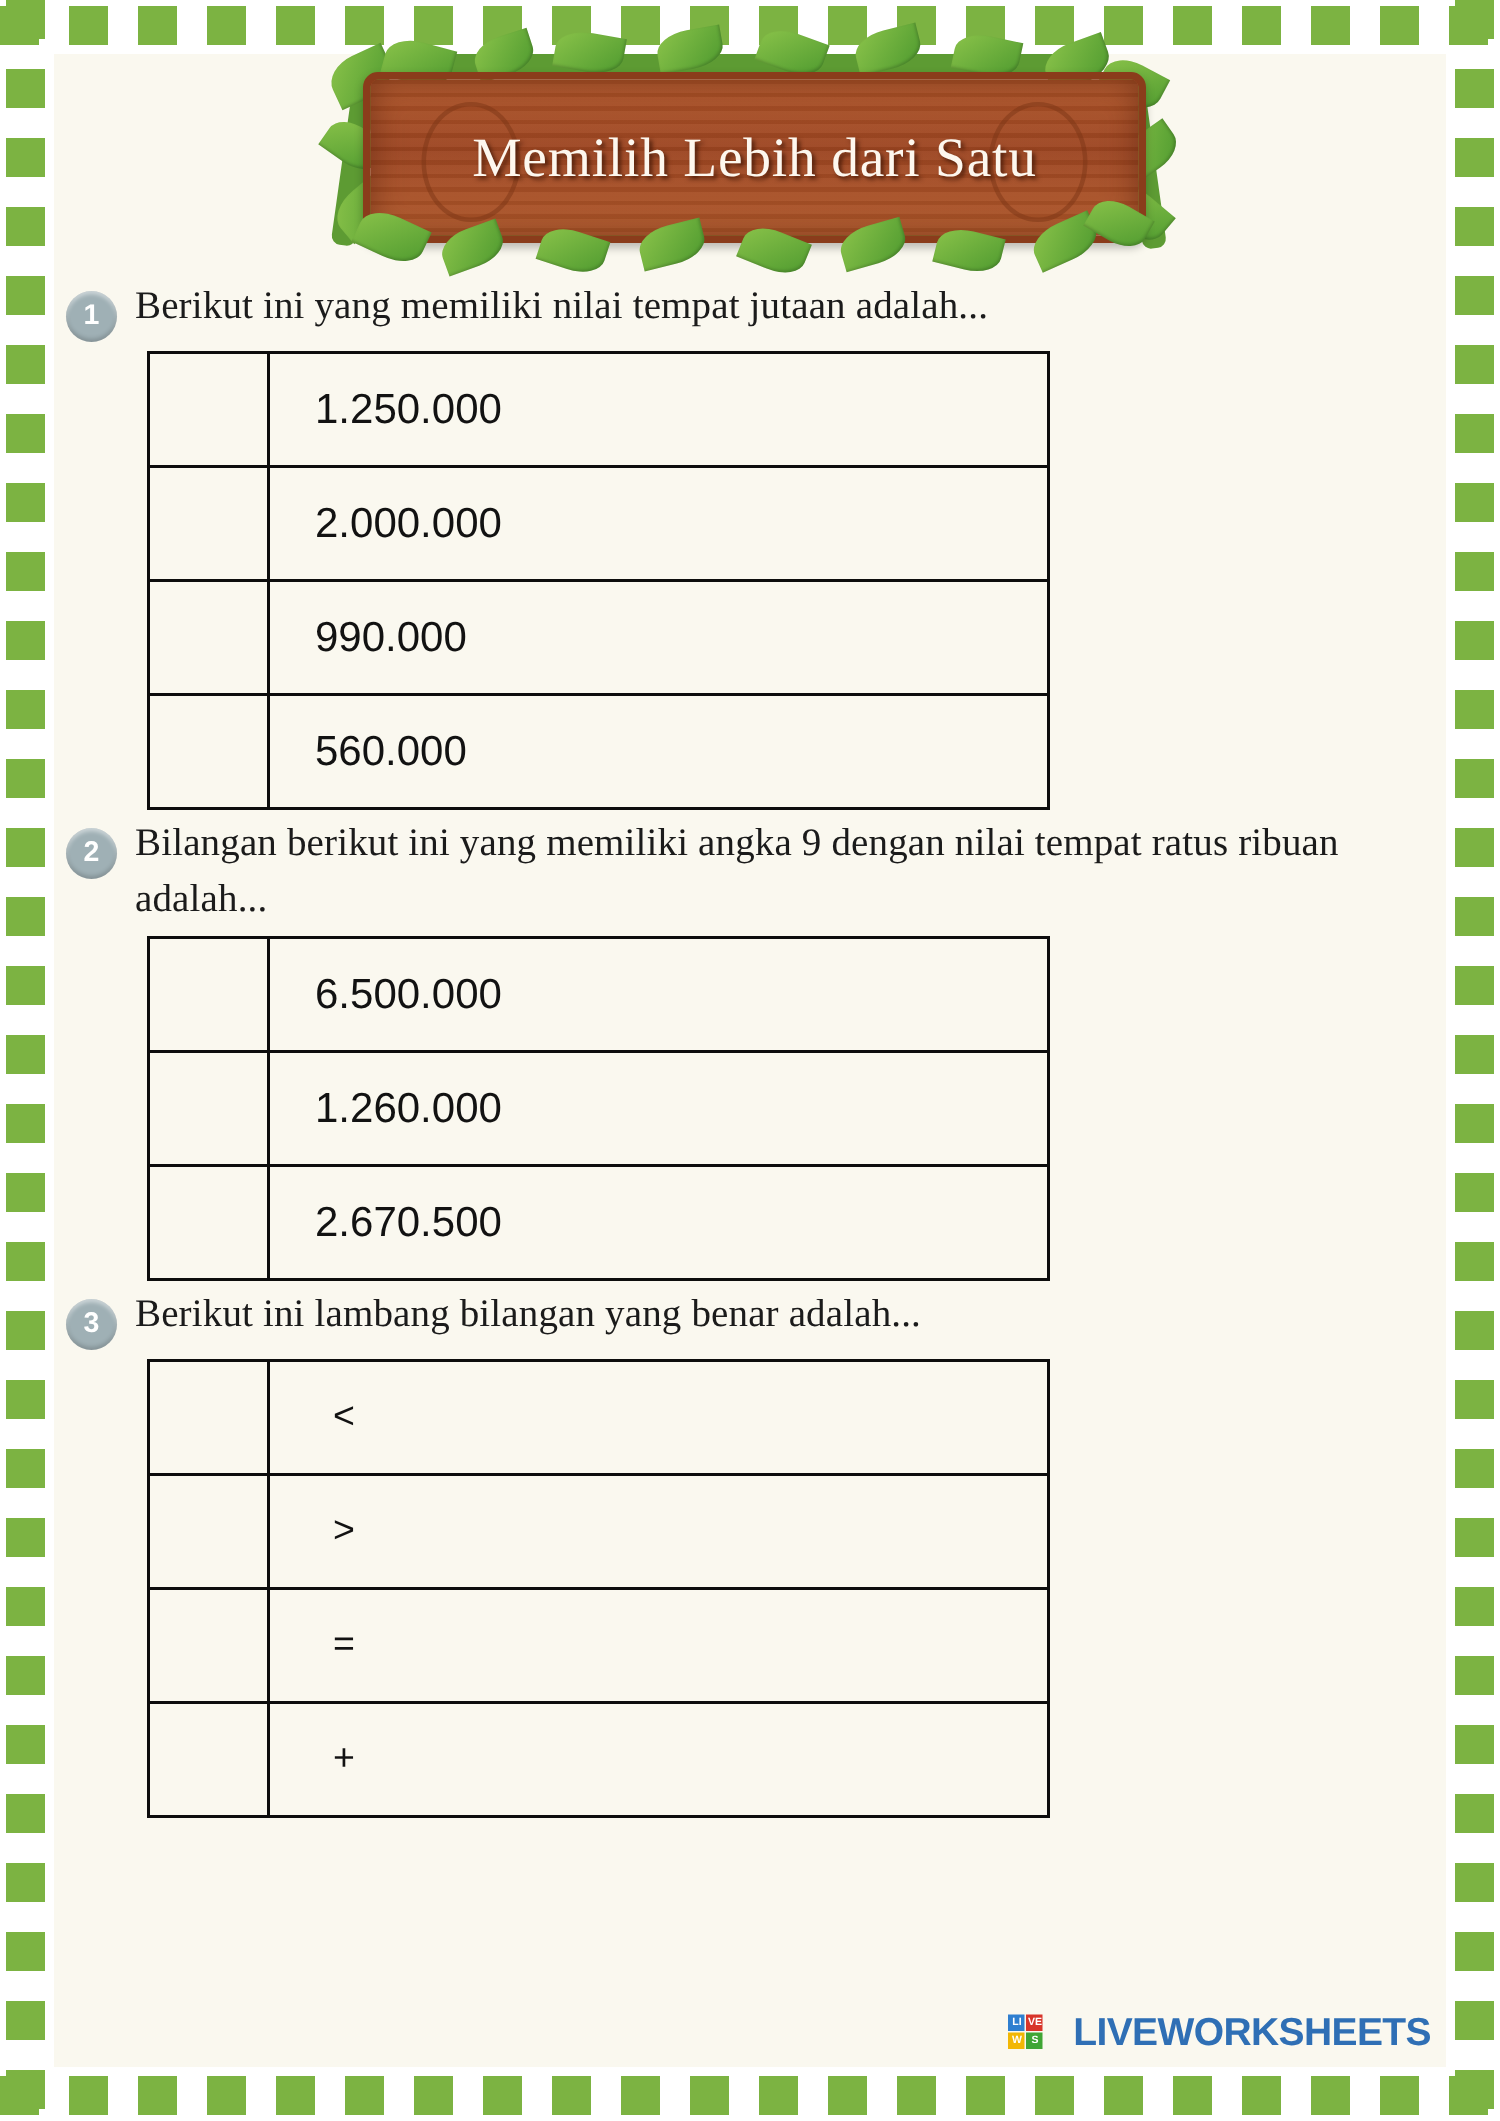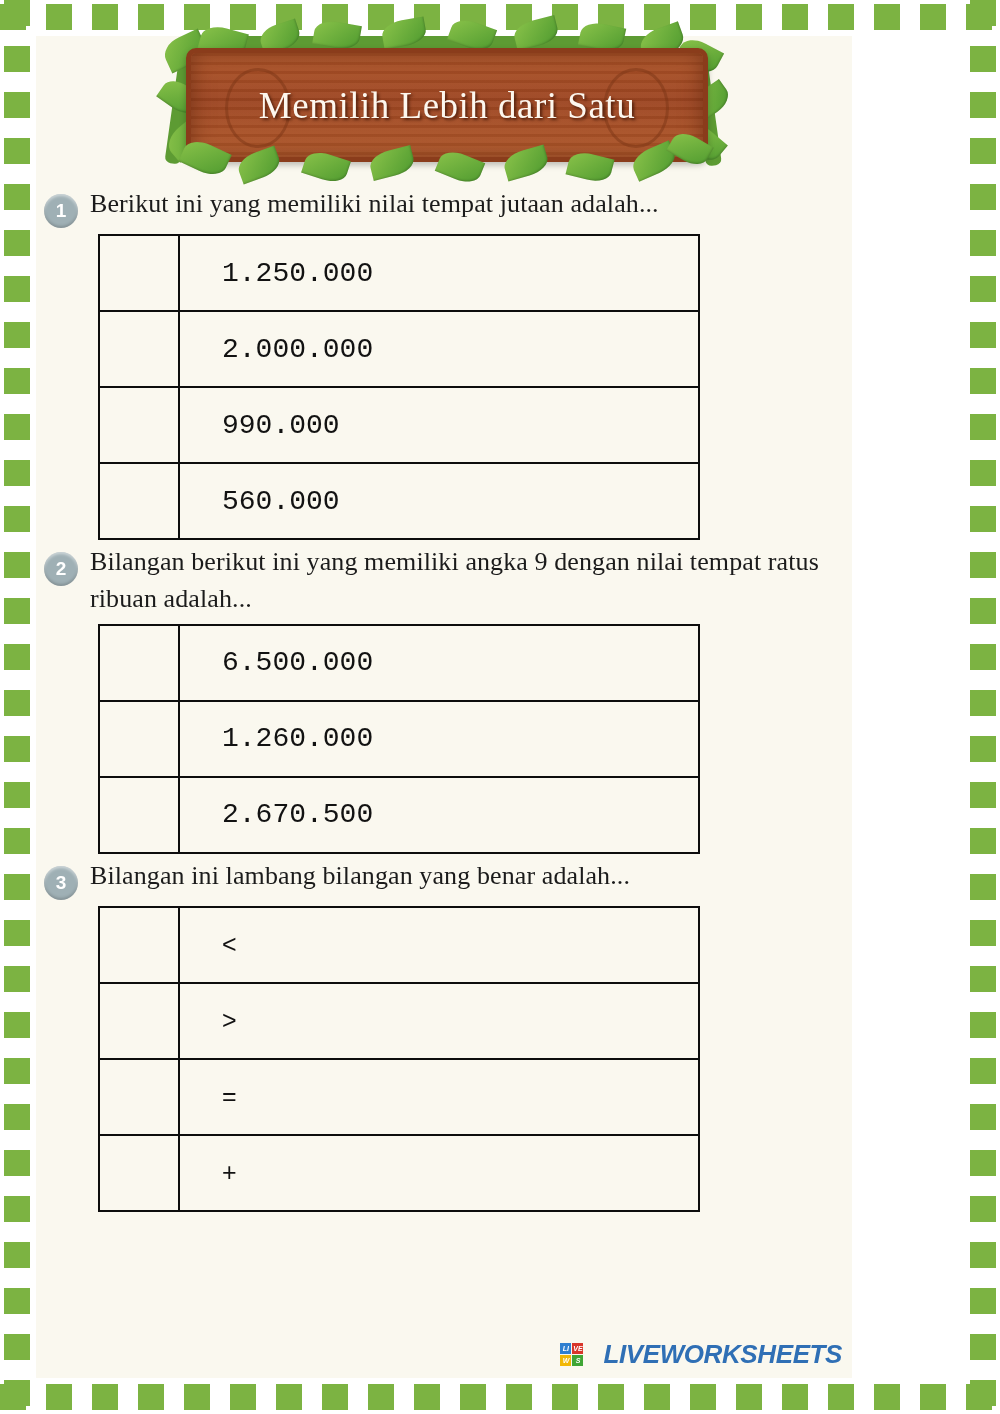--- a/index.html
+++ b/index.html
@@ -48,21 +48,21 @@
         #7cb342 0px, #7cb342 26px,
         transparent 26px, transparent 46px);
   }
   .dash-left { left: 4px; }
   .dash-right { right: 4px; }
 
   .page {
     position: absolute;
     left: 36px;
     top: 36px;
-    width: 816px;
+    width: 928px;
     height: 1342px;
     background: #faf8ef;
   }
 
   
   .banner-wrap {
     position: relative;
     width: 560px;
     margin: 0 auto;
     height: 150px;
@@ -162,41 +162,40 @@
     border: 2px solid #0d0d0d;
     height: 72px;
     vertical-align: middle;
   }
   .opt-check {
     width: 76px;
     cursor: pointer;
     background: #faf8ef;
   }
   .opt-label {
-    padding-left: 42px;
+    padding-left: 30px;
     font-size: 28px;
     color: #121212;
-    font-family: Liberation Mono, monospace;
+    font-family: Liberation Sans, sans-serif;
   }
   .opt-symbol {
     padding-left: 42px;
     font-size: 25px;
     font-family: "Liberation Sans", sans-serif;
     color: #121212;
   }
 
   
   .footer {
     position: absolute;
     right: 10px;
     bottom: 8px;
     display: flex;
     align-items: center;
     gap: 20px;
-    font-style: italic;
   }
   .lw-mark {
     display: grid;
     grid-template-columns: 11px 11px;
     grid-template-rows: 11px 11px;
     gap: 1px;
   }
   .lw-mark span {
     font-family: "Liberation Sans", sans-serif;
     font-size: 7px;
@@ -316,21 +315,21 @@
           <td class="opt-check"></td>
           <td class="opt-label">2.670.500</td>
         </tr>
       </tbody>
         </table>
     </div>
 
     <div class="q-block">
       <div class="q-head">
         <div class="q-num">3</div>
-        <div class="q-text">Bilangan ini lambang bilangan yang benar adalah...</div>
+        <div class="q-text">Berikut ini lambang bilangan yang benar adalah...</div>
       </div>
       <table class="opt-table">
         <tbody>
             <tr>
           <td class="opt-check"></td>
           <td class="opt-symbol">&lt;</td>
         </tr>
         <tr>
           <td class="opt-check"></td>
           <td class="opt-symbol">&gt;</td>

